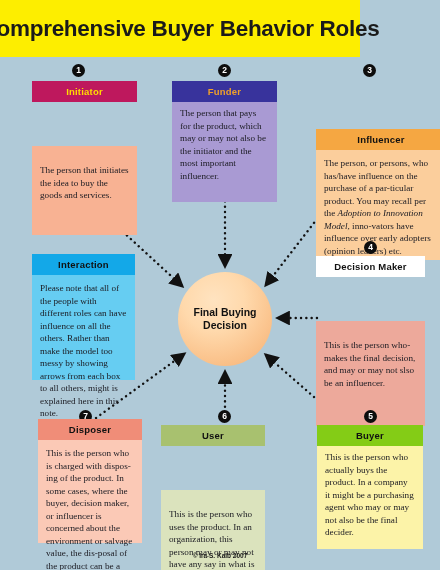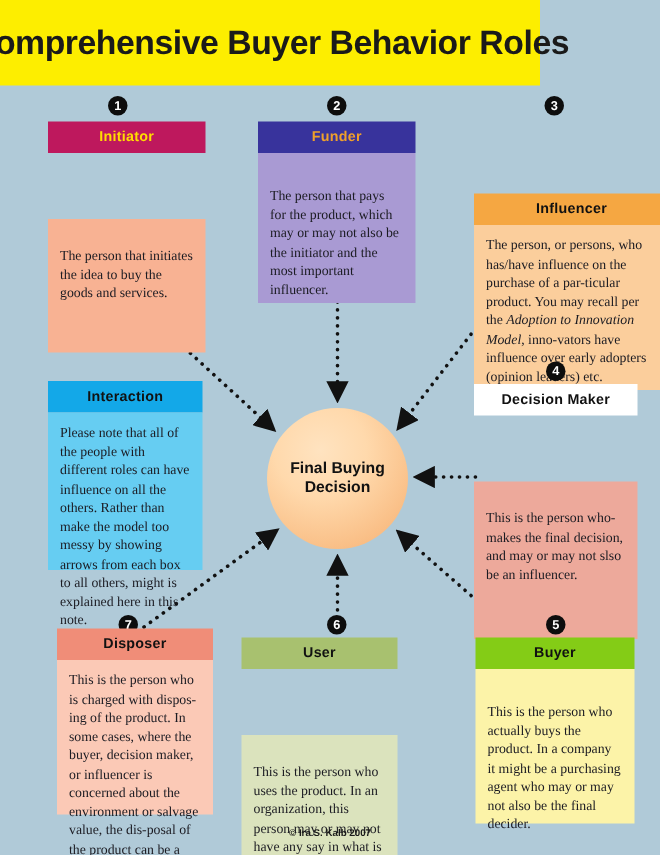--- a/index.html
+++ b/index.html
@@ -54,21 +54,21 @@
     font-weight:bold; font-size:9.5px;
     letter-spacing:.2px;
   }
   .box-body{
     font-family:"Liberation Serif", serif;
     font-size:9.2px; line-height:1.36;
     color:#1b1b22;
     padding:7px 8px 6px 8px;
     box-sizing:border-box;
   }
-  .box-body.pad-top{ padding-top:22px; }
+  .box-body.pad-top{ padding-top:5px; }
   .box-body.pad-top2{ padding-top:18px;margin-top:44px; }
   .box-body em{ font-style:italic; }
 
   
   .badge{
     position:absolute;
     width:13px; height:13px; border-radius:50%;
     background:#0d0d0d;
     color:#fff;
     font-family:"Liberation Sans", sans-serif;

